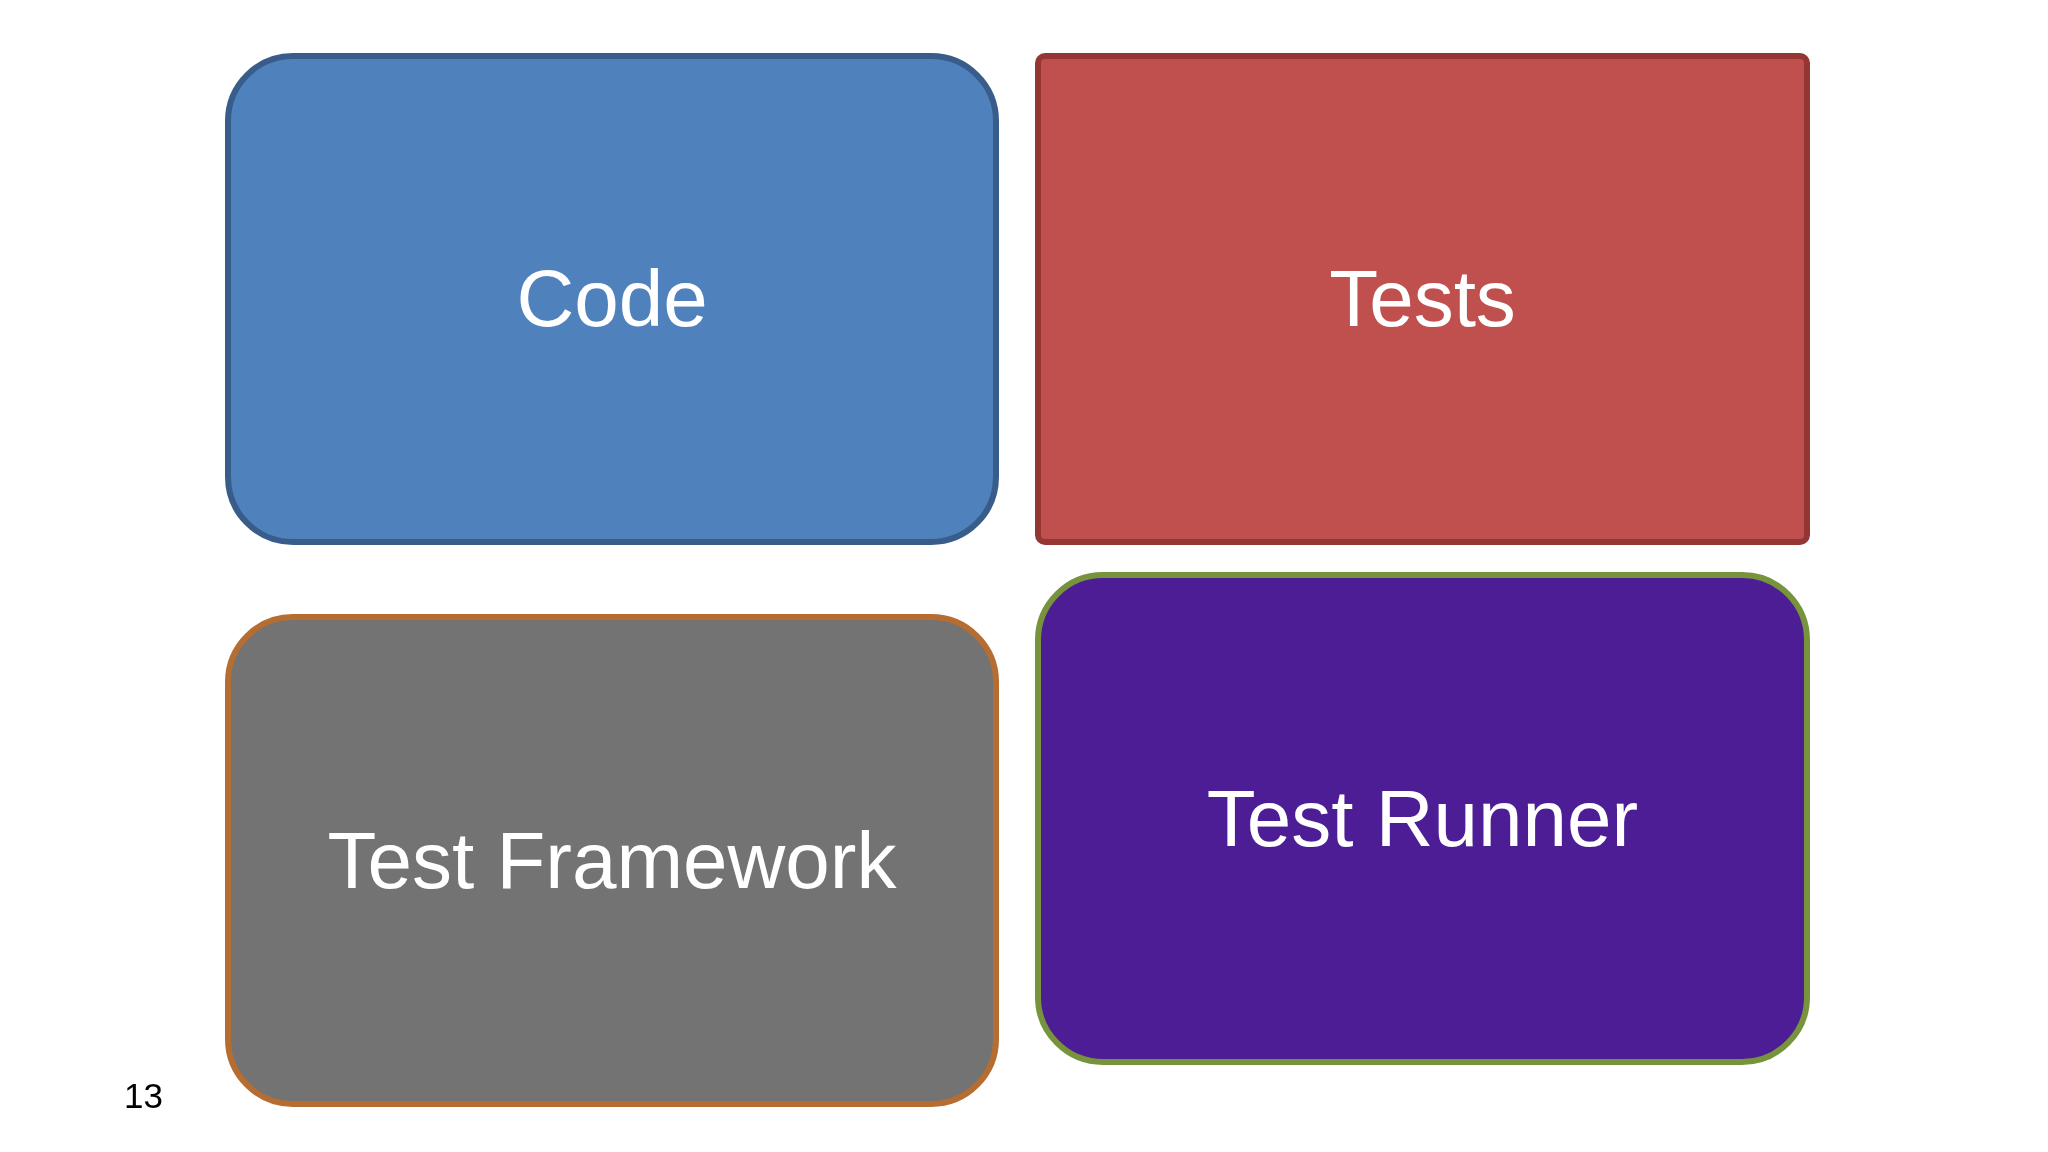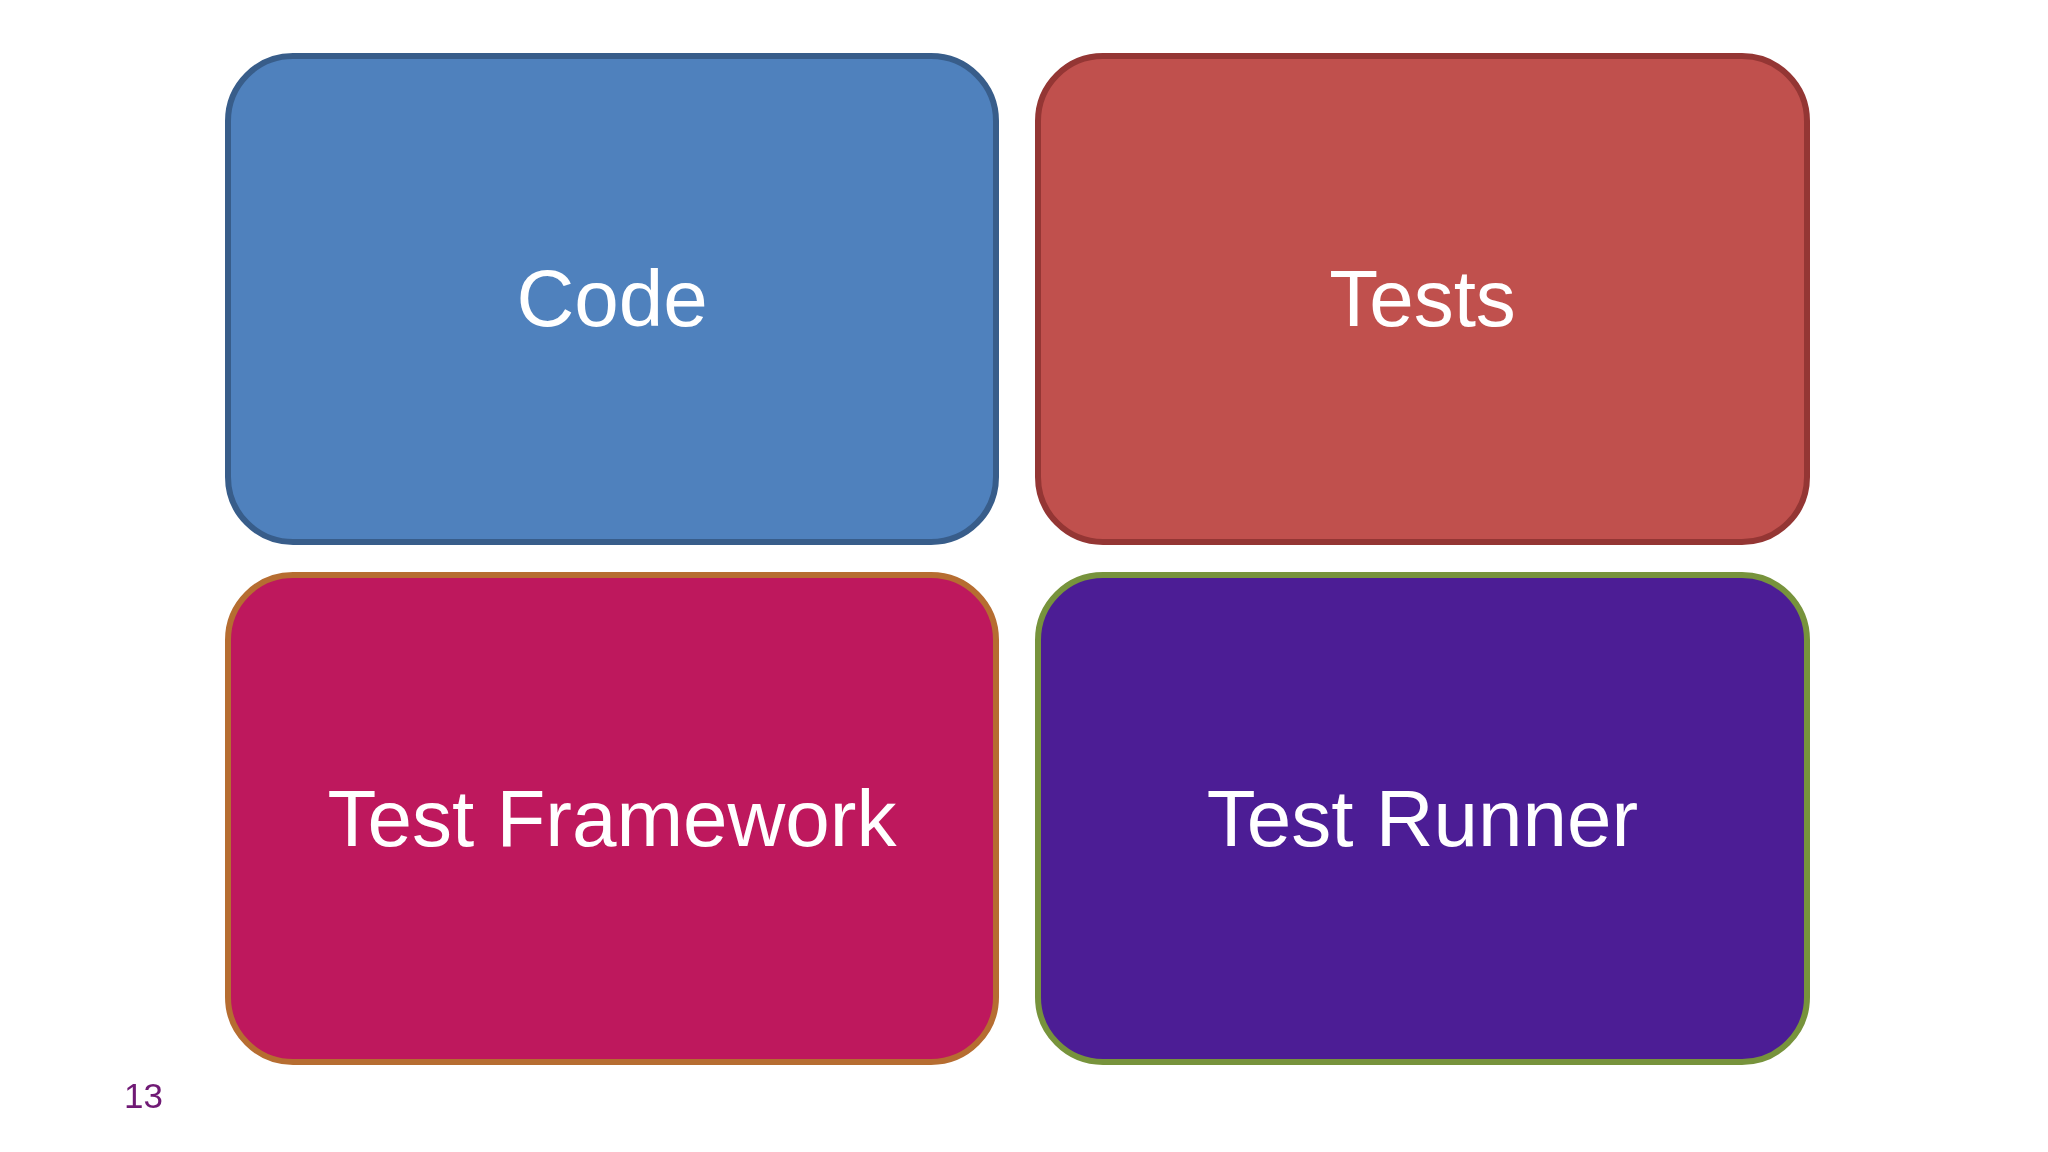--- a/index.html
+++ b/index.html
@@ -28,46 +28,46 @@
     justify-content: center;
   }
   .box-label {
     color: #ffffff;
     font-size: 80px;
     line-height: 1.2;
     white-space: nowrap;
     text-align: center;
   }
   .box-code           { left: 225px;  top: 53px;  width: 774px; height: 492px; }
-  .box-tests          { left: 1035px; top: 53px;  width: 775px; height: 492px; }
+  .box-tests          { left: 1035px; top: 53px;  width: 775px; height: 492px; border-radius: 10px; }
   .box-test-framework { left: 225px;  top: 572px; width: 774px; height: 493px; }
   .box-test-runner    { left: 1035px; top: 572px; width: 775px; height: 493px; }
   .page-number {
     position: absolute;
     left: 124px;
     top: 1078px;
     font-size: 35px;
     line-height: 1;
-    color: #701a75;
+    color: #000000;
   }
 </style>
 </head>
 <body>
 
 <div class="slide">
 
   <div class="box box-code" style="background-color: rgb(79, 129, 189); border-color: rgb(56, 93, 138);">
     <span class="box-label">Code</span>
   </div>
 
   <div class="box box-tests" style="background-color: rgb(192, 80, 77); border-color: rgb(148, 54, 52);">
     <span class="box-label">Tests</span>
   </div>
 
-  <div class="box box-test-framework" style="background-color: #be185d; border-color: rgb(182, 109, 49);">
+  <div class="box box-test-framework" style="background-color: #737373; border-color: rgb(182, 109, 49); margin-top: 42px;">
     <span class="box-label">Test Framework</span>
   </div>
 
   <div class="box box-test-runner" style="background-color: #4c1d95; border-color: rgb(119, 147, 60);">
     <span class="box-label">Test Runner</span>
   </div>
 
   <div class="page-number">13</div>
 
 </div>

